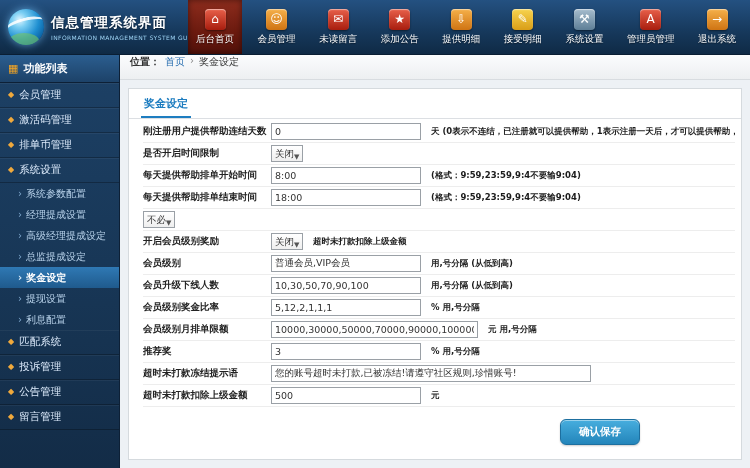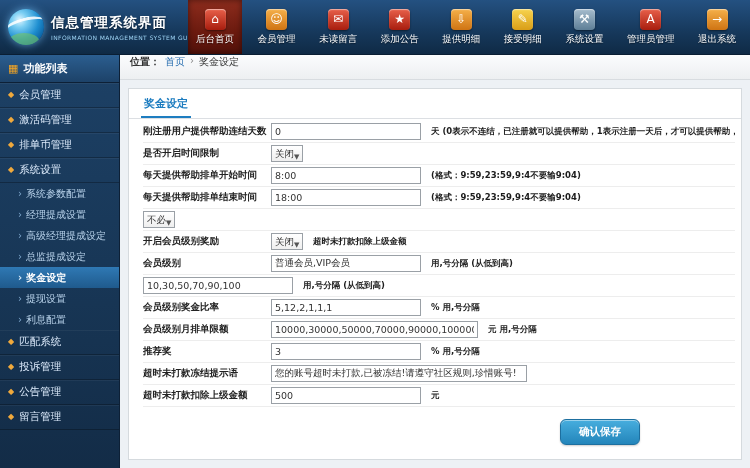--- a/index.html
+++ b/index.html
@@ -74,21 +74,21 @@
   .tab{display:inline-block;padding:7px 3px 5px;color:#1e7dc0;font-weight:bold;font-size:11px;
     border-bottom:2px solid #1e7dc0;cursor:pointer}
 
   .form{padding:2px 6px 0 14px}
   .frow{display:flex;align-items:center;height:22px;border-bottom:1px solid #ededed;white-space:nowrap;overflow:hidden}
   .flabel{width:128px;flex-shrink:0;font-weight:bold;font-size:9.5px;color:#222}
   .fcontrol{flex-shrink:0;margin-right:10px;display:flex;align-items:center;gap:4px}
   .finput{border:1px solid #9aa0a6;height:17px;font-size:9.5px;padding:0 3px;width:150px;
     color:#333;font-family:inherit;background:#fff}
   .finput.w210{width:207px}
-  .finput.w280{width:256px}
+  .finput.w280{width:320px}
   .fselect{width:32px;height:17px;border:1px solid #9aa0a6;background:linear-gradient(#fff,#efefef);
     display:flex;align-items:flex-end;justify-content:space-between;padding:0 3px;font-size:9.5px;
     color:#333;cursor:pointer}
   .caret{font-size:7px;color:#555;line-height:1}
   .fhint{font-weight:bold;font-size:8.5px;color:#1c1c1c;overflow:hidden}
 
   .actions{padding:12px 95px 0 0;text-align:right}
   .save-btn{background:linear-gradient(180deg,#47aede,#2385ba);border:1px solid #1d6f9f;color:#fff;
     font-weight:bold;font-size:10.5px;padding:5px 18px;border-radius:6px;cursor:pointer;
     font-family:inherit;box-shadow:inset 0 1px 0 rgba(255,255,255,.45),0 1px 2px rgba(0,0,0,.2)}
@@ -292,20 +292,21 @@
 
           <div class="frow">
             <div class="flabel">会员级别</div>
             <div class="fcontrol">
               <input class="finput" value="普通会员,VIP会员" style="">
             </div>
             <div class="fhint">用,号分隔 (从低到高)</div>
           </div>
 
           <div class="frow">
+            <div class="flabel">会员升级下线人数</div>
             <div class="fcontrol">
               <input class="finput" value="10,30,50,70,90,100" style="">
             </div>
             <div class="fhint">用,号分隔 (从低到高)</div>
           </div>
 
           <div class="frow">
             <div class="flabel">会员级别奖金比率</div>
             <div class="fcontrol">
               <input class="finput" value="5,12,2,1,1,1" style="">

